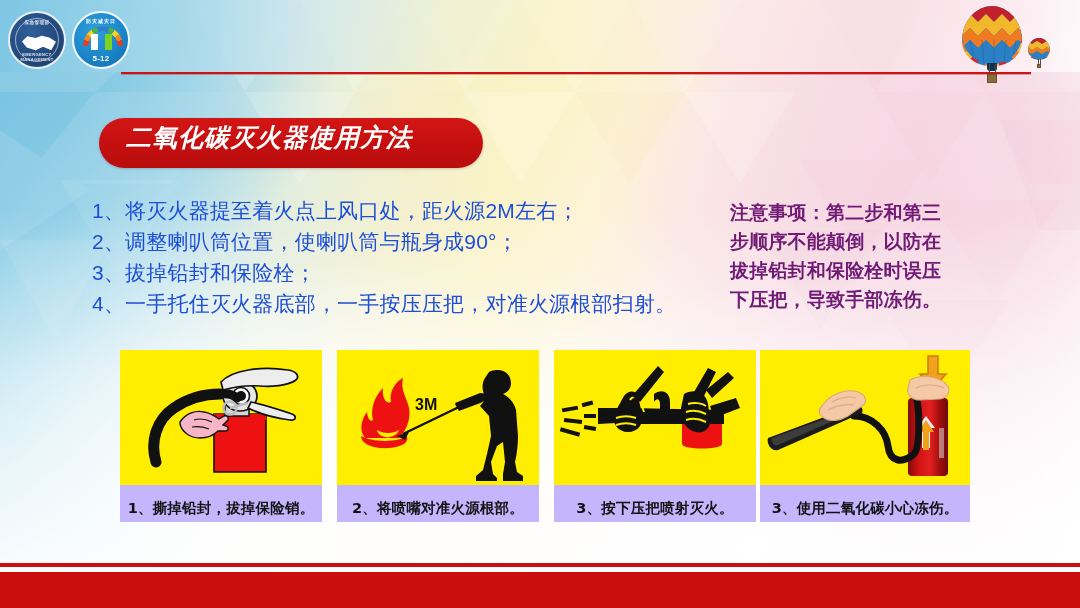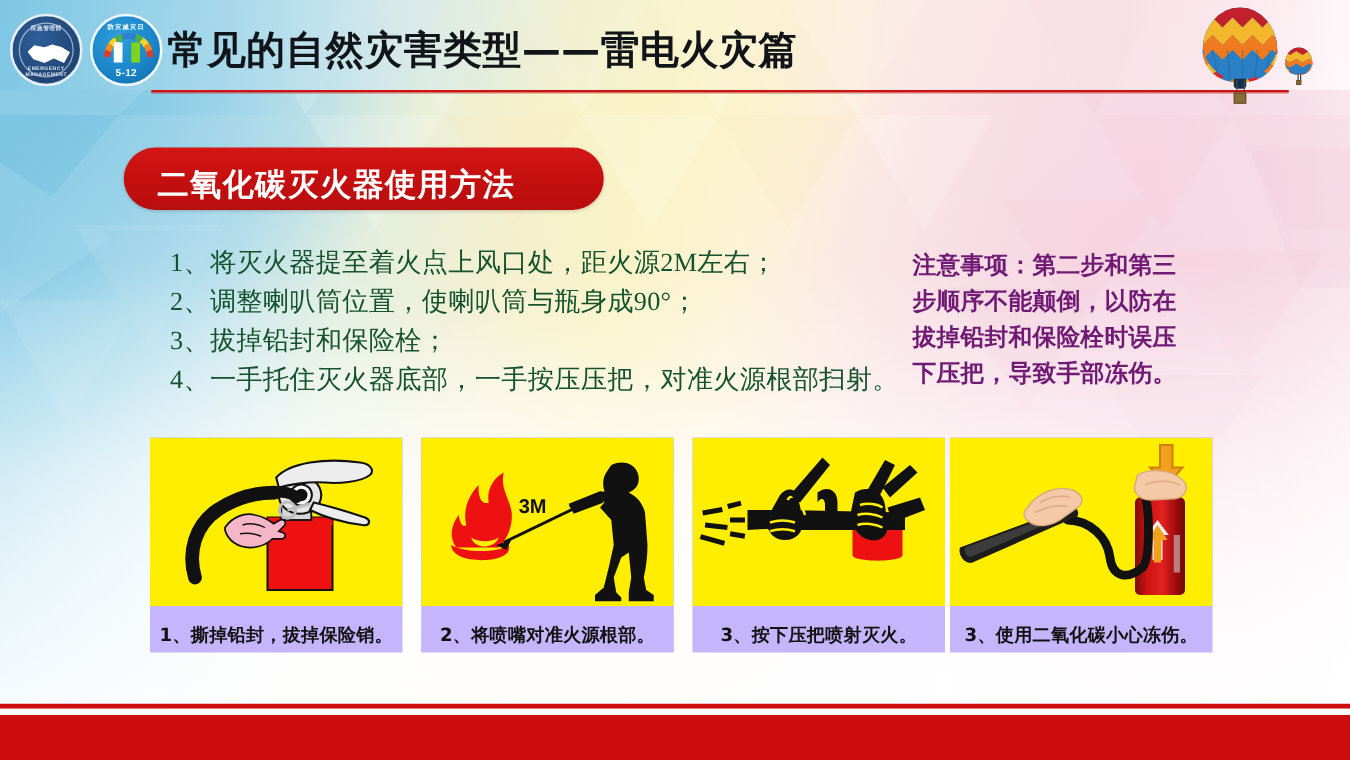--- a/index.html
+++ b/index.html
@@ -156,32 +156,32 @@
   #balloon-small .ropes.r { left:12px; top:21px; height:6px; }
 
   
   #section-pill {
     position:absolute; left:99px; top:118px; width:384px; height:50px;
     background:linear-gradient(180deg,#d31616 0%,#c40f0f 55%,#b90d0d 100%);
     border-radius:25px;
     box-shadow:0 1px 3px rgba(0,0,0,.18);
   }
   #section-pill-label {
-    position:absolute; left:27px; top:13px;
+    position:absolute; left:27px; top:3px;
     color:#ffffff; font-size:25px; font-weight:bold; letter-spacing:1px;
     font-family:"DejaVu Sans","Liberation Sans",sans-serif;
+    font-style:italic;
   }
 
   
   #steps { position:absolute; left:92px; top:195px; width:640px; }
   .step-line {
-    color:#14532d; font-size:21px; line-height:31px;
+    color:#1d4ed8; font-size:21px; line-height:31px;
     letter-spacing:.2px; white-space:nowrap;
-    font-family:Liberation Serif, serif;
-    margin-left:44px;
+    font-family:Liberation Sans, sans-serif;
   }
 
   
   #warning { position:absolute; left:730px; top:198px; width:265px; }
   .warn-line {
     color:#701a75; font-size:19px; font-weight:bold; line-height:29px;
     letter-spacing:.2px; white-space:nowrap;
     font-family:"DejaVu Sans","Liberation Sans",sans-serif;
   }
 
@@ -273,21 +273,20 @@
   </div>
 
   <div class="logo" id="logo-512">
     <div class="arc-txt">防灾减灾日</div>
     <div class="rainbow"></div>
     <div class="fig a"></div>
     <div class="fig b"></div>
     <div class="num">5-12</div>
   </div>
 
-  <div id="header-title">常见的自然灾害类型——雷电火灾篇</div>
   <div id="header-rule"></div>
 
   <div class="balloon" id="balloon-large">
     <div class="envelope">
       <svg viewBox="0 0 60 60" width="60" height="60">
         <defs>
           <clipPath id="bclipL">
               <ellipse cx="30" cy="28" rx="30" ry="30"></ellipse>
             </clipPath>
         </defs>

